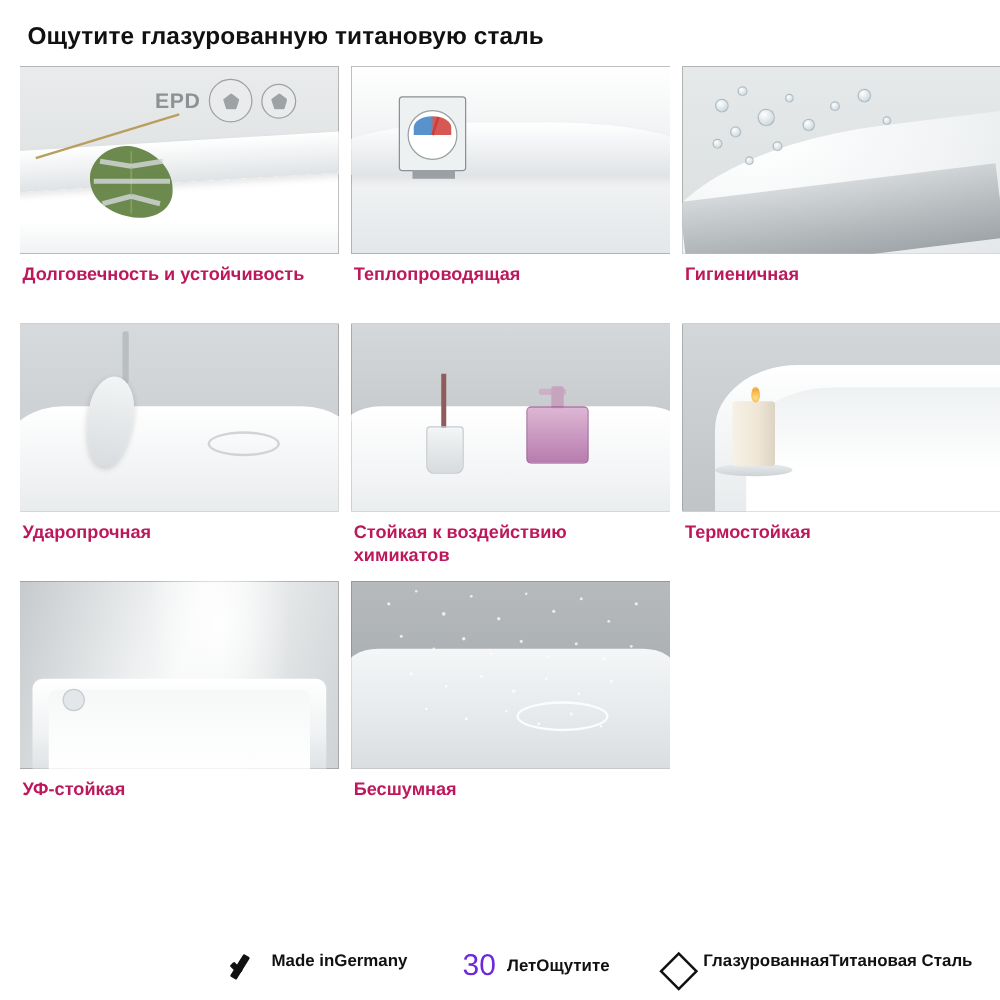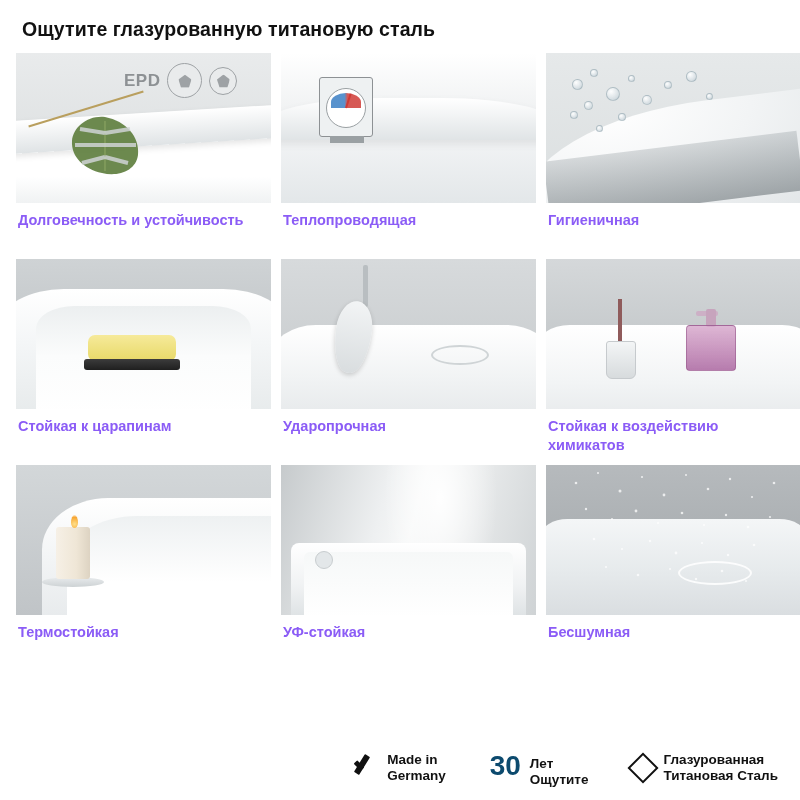--- a/index.html
+++ b/index.html
@@ -42,21 +42,21 @@
     width: 255px;
     height: 150px;
     overflow: hidden;
     background: #404040;
   }
   .caption {
     font-size: 14.5px;
     font-weight: bold;
     line-height: 1.28;
     padding: 8px 2px 4px 2px;
-    color: #8b5cf6;
+    color: #be185d;
     min-height: 38px;
   }
   
   .c1-top { position:absolute; left:0; top:0; width:100%; height:58%;
     background: linear-gradient(180deg,#e9ebec 0%, #dfe2e3 100%); }
   .c1-bot { position:absolute; left:0; bottom:0; width:100%; height:44%;
     background: linear-gradient(180deg,#ffffff 0%, #ffffff 60%, #f0f2f3 100%); }
   .c1-edge { position:absolute; left:-6%; top:40%; width:112%; height:22%;
     background: linear-gradient(180deg,#ffffff 0%, #dfe3e5 100%);
     transform: rotate(-3.5deg); box-shadow: 0 3px 6px rgba(0,0,0,.10); }
@@ -192,26 +192,26 @@
     display:inline-block; width:26px; height:26px; position:relative;
   }
   .check:before {
     content:""; position:absolute; left:2px; top:11px; width:10px; height:5px;
     background:#111; transform: rotate(45deg); border-radius:1px;
   }
   .check:after {
     content:""; position:absolute; left:7px; top:2px; width:6px; height:21px;
     background:#111; transform: rotate(32deg); border-radius:1px;
   }
-  .num30 { font-size: 28px; font-weight: bold; line-height: 1; color:#0c4a6e; }
+  .num30 { font-size: 24px; font-weight: normal; line-height: 1; color:#6d28d9; }
   .diamond {
     width:18px; height:18px; border:2.2px solid #111; transform: rotate(45deg);
     margin-top: 5px;
   }
-  .footer-col { display:flex; flex-direction:column;justify-content:flex-end; }
+  .footer-col { display:flex; flex-direction:row;justify-content:flex-end; }
 </style>
 </head>
 <body>
 
 <div class="page">
 
   <div class="headline">Ощутите глазурованную титановую сталь</div>
 
   <div class="grid">
 
@@ -265,30 +265,20 @@
         <span class="drop" style="left:118px;top:28px;width:6px;height:6px;"></span>
         <span class="drop" style="left:140px;top:18px;width:9px;height:9px;"></span>
         <span class="drop" style="left:160px;top:40px;width:5px;height:5px;"></span>
         <span class="drop" style="left:72px;top:60px;width:6px;height:6px;"></span>
         <span class="drop" style="left:50px;top:72px;width:5px;height:5px;"></span>
         <span class="drop" style="left:24px;top:58px;width:6px;height:6px;"></span>
       </div>
       <div class="caption">Гигиеничная</div>
     </div>
 
-    <div class="cell">
-      <div class="photo">
-        <div class="c4-top"></div>
-        <div class="c4-tub"></div>
-        <div class="c4-inner"></div>
-        <div class="sponge-y"></div>
-        <div class="sponge-b"></div>
-      </div>
-      <div class="caption">Стойкая к царапинам</div>
-    </div>
 
     <div class="cell">
       <div class="photo">
         <div class="c5-top"></div>
         <div class="c5-tub"></div>
         <div class="shower-pipe"></div>
         <div class="shower-head"></div>
         <div class="drain-ring"></div>
       </div>
       <div class="caption">Ударопрочная</div>

